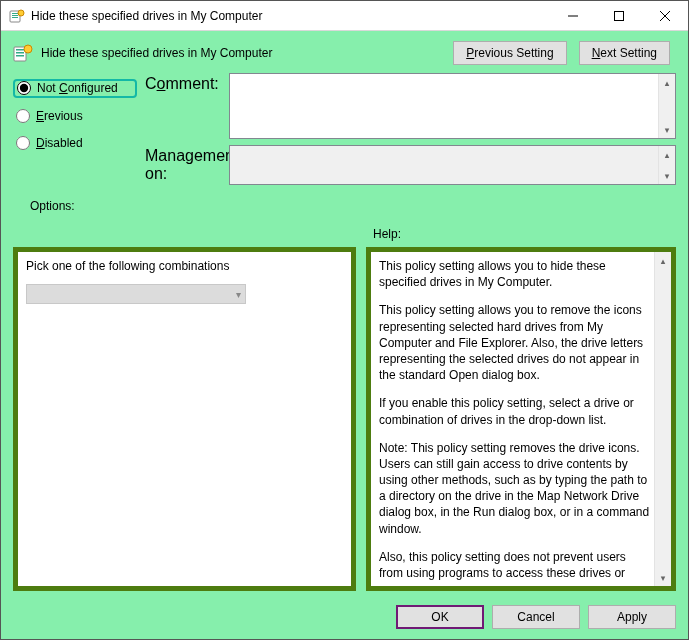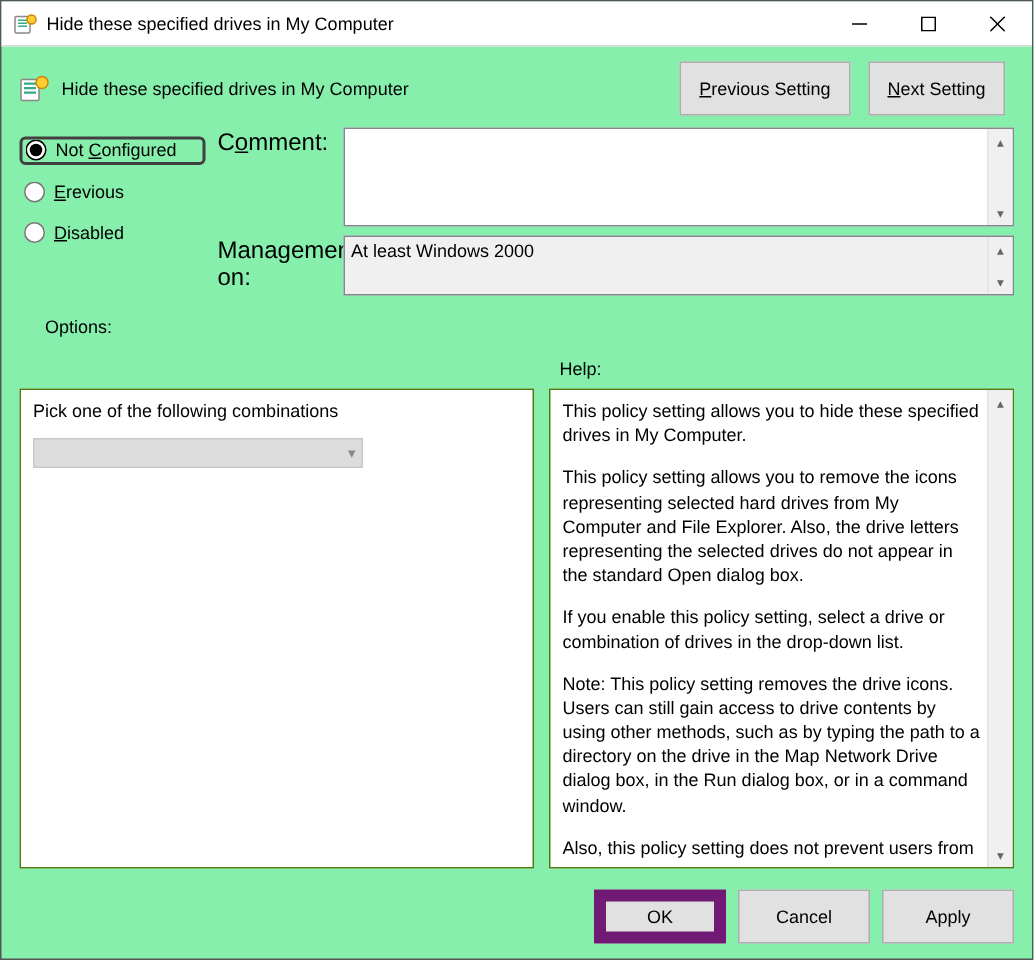--- a/index.html
+++ b/index.html
@@ -68,25 +68,25 @@
     gap: 12px;
     padding-right: 6px;
   }
   button.std {
     font-family: inherit;
     font-size: 12px;
     background: #e1e1e1;
     border: 1px solid #adadad;
     padding: 4px 12px;
     min-width: 88px;
-    height: 36px;
+    height: 24px;
     cursor: pointer;
   }
   button.std.default {
-    border: 8px solid #701a75;
+    border: 2px solid #701a75;
     padding: 3px 11px;
   }
   .underline { text-decoration: underline; }
 
   .upper {
     display: flex;
     padding: 6px 12px 0 12px;
     gap: 8px;
   }
   .radios {
@@ -96,21 +96,21 @@
     padding-top: 6px;
     width: 124px;
   }
   .radio-row {
     display: flex;
     align-items: center;
     gap: 6px;
     padding: 1px 3px 2px 3px;
   }
   .radio-row.highlight {
-    border: 2px solid #404040;
+    border: 2px solid #14b8a6;
     border-radius: 4px;
     padding: 0px 2px 1px 2px;
   }
   input[type=radio] {
     margin: 0;
     accent-color: #000;
     width: 14px; height: 14px;
   }
   .radio-label { font-size: 12px; }
 
@@ -167,21 +167,21 @@
   .section-labels .right { flex: 1; margin-top: 28px; }
 
   .panes {
     flex: 1;
     display: flex;
     gap: 0;
     padding: 4px 12px 8px 12px;
     min-height: 0;
   }
   .pane {
-    border: 1px solid #4d7c0f;
+    border: 5px solid #4d7c0f;
     background: #fff;
     position: relative;
   }
   .pane.left {
     width: 343px;
     margin-right: 10px;
   }
   .pane.right {
     flex: 1;
   }
@@ -294,21 +294,20 @@
       </div>
       <div class="sunken">
         <div class="inner"></div>
         <div class="vsb">
           <div class="ar">▴</div>
           <div class="ar">▾</div>
         </div>
       </div>
       <div class="field-label">Management on:</div>
       <div class="sunken readonly">
-        <div class="inner">At least Windows 2000</div>
         <div class="vsb">
           <div class="ar">▴</div>
           <div class="ar">▾</div>
         </div>
       </div>
     </div>
   </div>
 
   <div class="section-labels">
     <div class="left">Options:</div>

